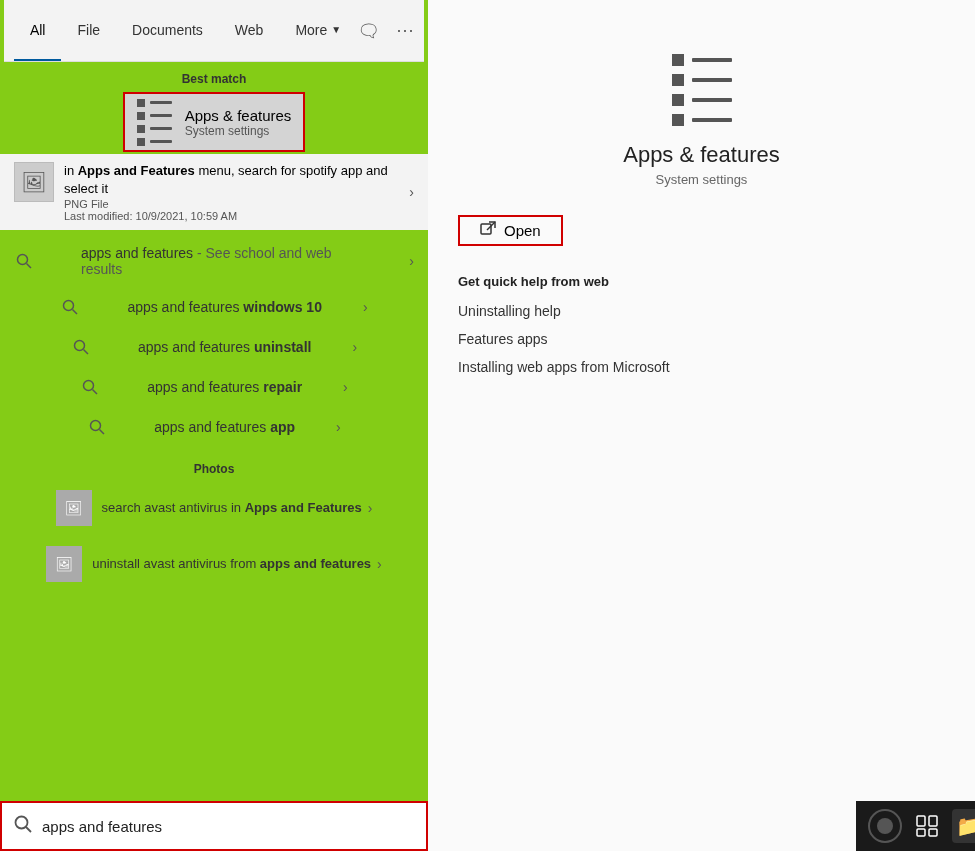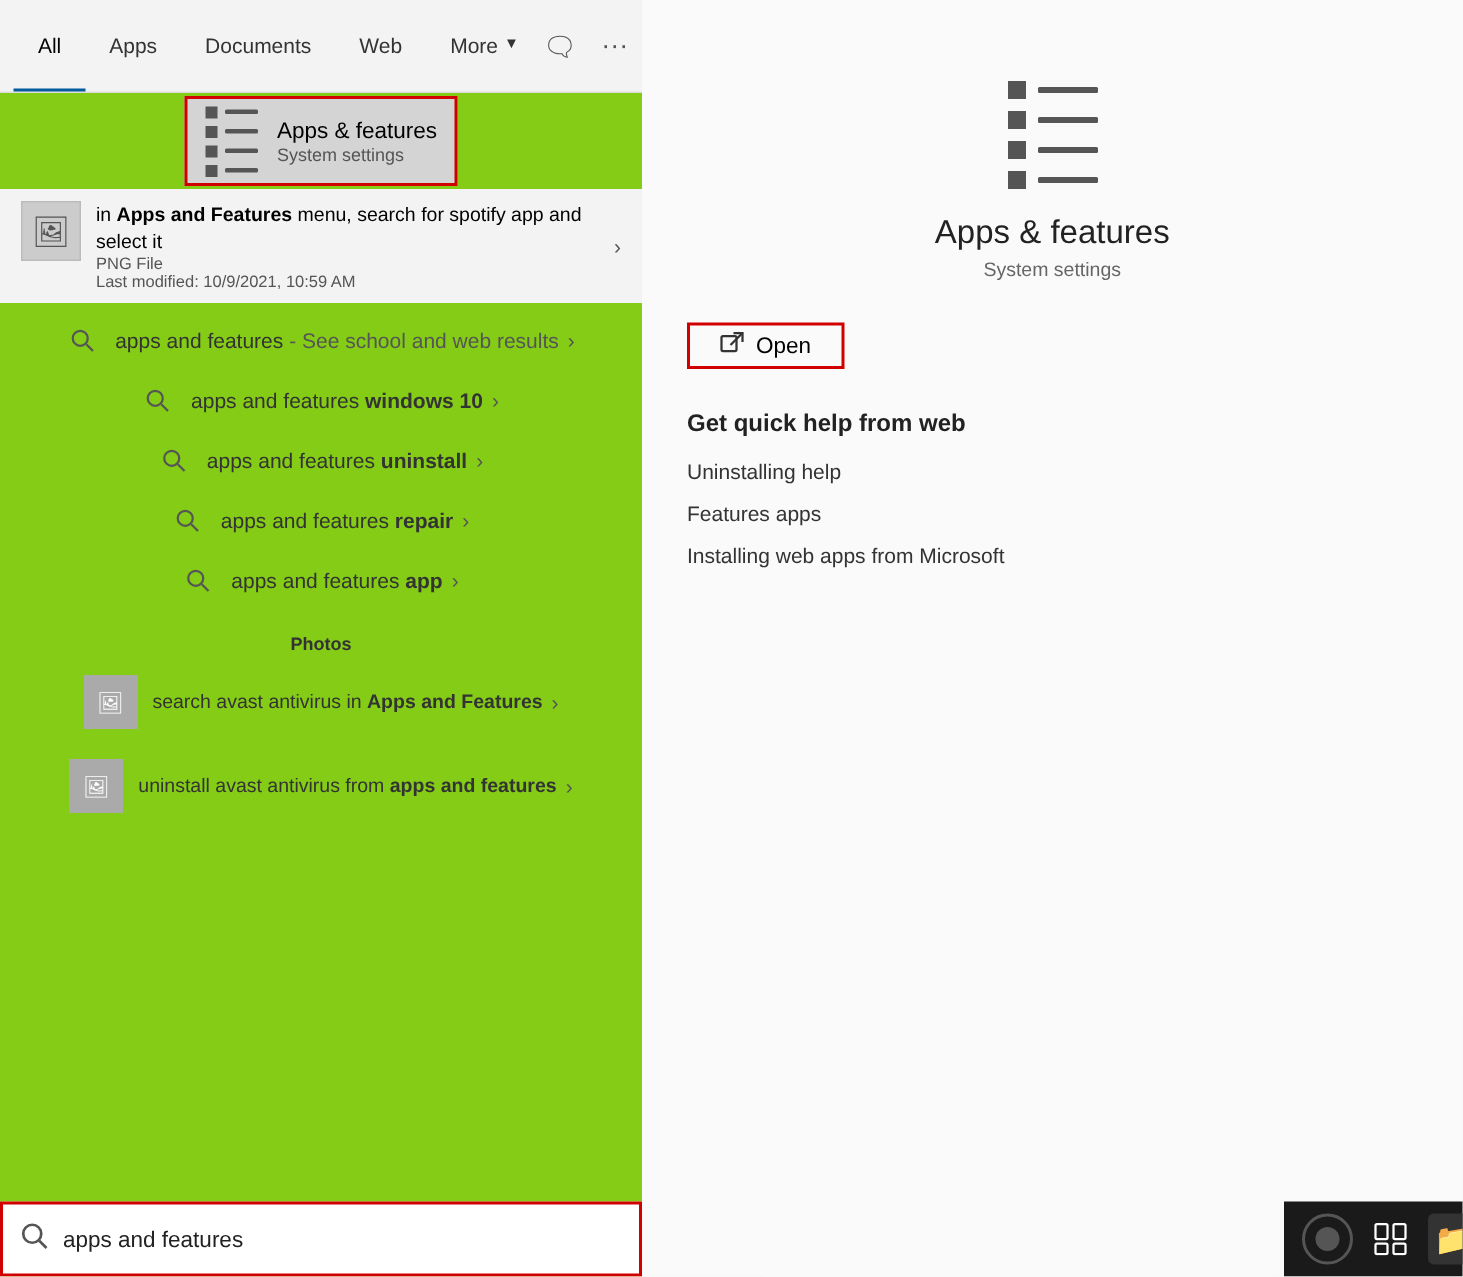--- a/index.html
+++ b/index.html
@@ -151,20 +151,21 @@
       font-weight: 600;
       color: #333;
       padding: 10px 14px 4px 14px;
     }
 
     .search-result-item {
       display: flex;
       align-items: center;
       padding: 10px 14px;
       cursor: pointer;
+      gap: 35px;
     }
     .search-icon-circle {
       width: 20px;
       height: 20px;
       margin-right: 12px;
       flex-shrink: 0;
       display: flex;
       align-items: center;
       justify-content: center;
     }
@@ -292,21 +293,21 @@
     .open-button-icon {
       font-size: 14px;
     }
 
     
     .quick-help-section {
       width: 100%;
       padding: 28px 30px 0 30px;
     }
     .quick-help-title {
-      font-size: 16px;
+      font-size: 13px;
       font-weight: 700;
       color: #222;
       margin-bottom: 14px;
     }
     .quick-help-link {
       display: block;
       font-size: 14px;
       color: #333;
       margin-bottom: 12px;
       cursor: pointer;
@@ -413,39 +414,40 @@
 <body>
 
 <div class="left-panel">
 
   <div class="tab-bar">
     <div class="tabs-left">
       <div class="tab active">
         <span>All</span>
       </div>
       <div class="tab">
-        <span>Apps</span>
+        <span>File</span>
       </div>
       <div class="tab">
         <span>Documents</span>
       </div>
       <div class="tab">
         <span>Web</span>
       </div>
       <div class="tab">
         <span>More</span>
         <span style="margin-left:4px; font-size:10px;">▼</span>
       </div>
     </div>
     <div class="tab-bar-icons">
       <div class="tab-bar-icon">🗨</div>
       <div class="tab-bar-icon">···</div>
     </div>
   </div>
 
+  <div class="section-label">Best match</div>
 
   <div class="best-match-item">
     <div class="best-match-icon">
       <div class="apps-features-icon">
         <div class="icon-row">
           <div class="icon-square"></div>
           <div class="icon-line"></div>
         </div>
         <div class="icon-row">
           <div class="icon-square"></div>

